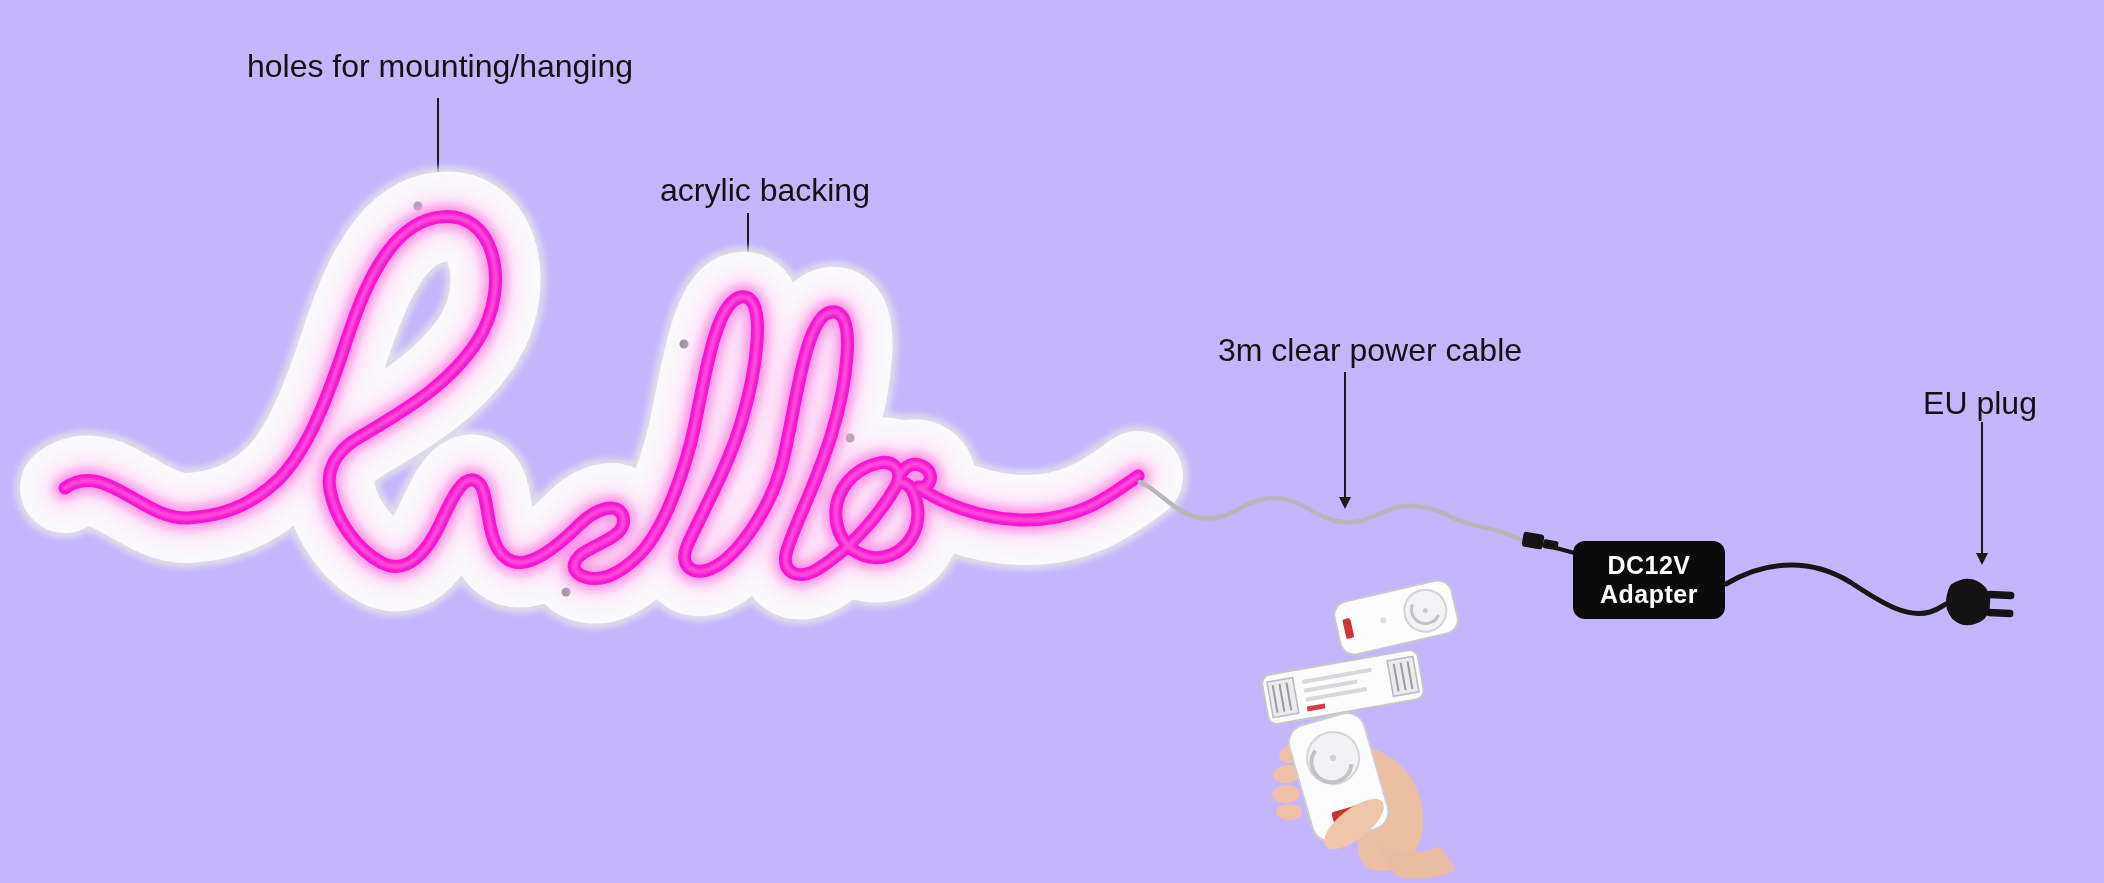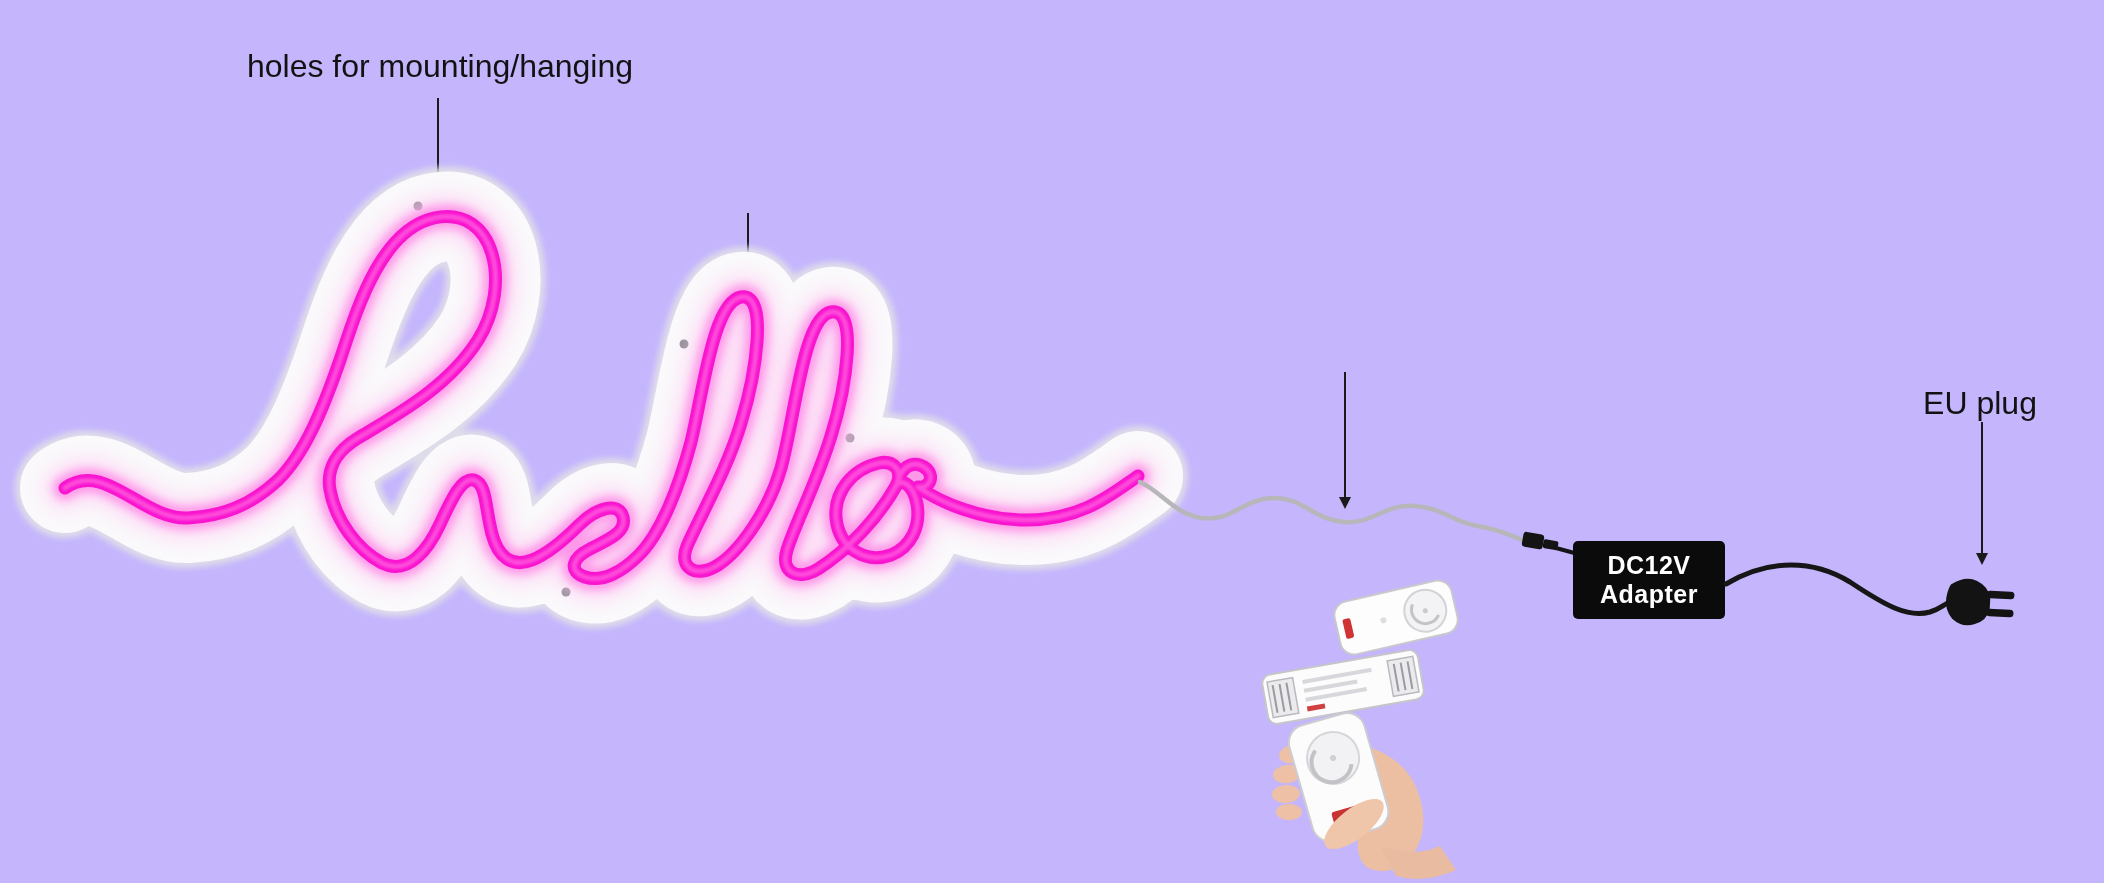--- a/index.html
+++ b/index.html
@@ -37,21 +37,21 @@
     width:0;height:0;
     border-left:6px solid transparent;
     border-right:6px solid transparent;
     border-top:12px solid #1a1a1a;
   }
   .adapter{
     position:absolute;
     left:1573px;top:541px;
     width:152px;height:78px;
     background:#0b0b0b;
-    border-radius:5px;
+    border-radius:12px;
     display:flex;
     flex-direction:column;
     align-items:center;
     justify-content:center;
     color:#ffffff;
     font-weight:800;
     font-size:25px;
     line-height:1.15;
     letter-spacing:0.5px;
   }
@@ -62,22 +62,24 @@
   .blur9{filter:blur(9px);}
 </style>
 </head>
 <body>
 
 <div class="canvas">
 
   <div class="label" style="left:150px;top:46px;width:580px;">holes for mounting/hanging</div>
   <div class="arrow" style="left:437px;top:98px;height:92px;"></div>
 
+  <div class="label" style="left:545px;top:170px;width:440px;">acrylic backing</div>
   <div class="arrow" style="left:747px;top:213px;height:153px;"></div>
 
+  <div class="label" style="left:1145px;top:330px;width:450px;">3m clear power cable</div>
   <div class="arrow" style="left:1344px;top:372px;height:126px;"></div>
 
   <div class="label" style="left:1830px;top:383px;width:300px;">EU plug</div>
   <div class="arrow" style="left:1981px;top:422px;height:132px;"></div>
 
 
   <svg style="left:50px;top:188px;" width="1100" height="450" viewBox="0 0 1100 450" role="img" aria-label="hello">
 
     <path class="blur3" d="M 15 300 C 55 272, 92 332, 138 330 C 172 328, 200 318, 228 292 C 256 264, 274 218, 290 172 C 306 124, 330 42, 384 30 C 446 17, 462 98, 428 152 C 398 199, 348 226, 308 250 C 288 262, 276 280, 280 302 C 286 334, 308 362, 332 375 C 358 388, 378 362, 390 336 C 402 310, 412 289, 424 292 C 437 296, 435 320, 442 346 C 448 369, 462 380, 482 372 C 500 365, 516 350, 529 337 C 546 320, 569 313, 573 329 C 577 345, 557 352, 540 361 C 522 370, 518 383, 535 389 C 553 395, 573 383, 589 367 C 611 345, 629 299, 641 254 C 653 205, 663 114, 691 109 C 719 104, 706 186, 691 235 C 677 282, 649 330, 637 358 C 628 380, 646 391, 668 377 C 690 363, 719 322, 731 280 C 745 230, 753 129, 781 124 C 809 119, 796 200, 781 248 C 767 294, 745 336, 737 362 C 730 385, 748 393, 768 381 C 798 362, 828 330, 846 298 C 854 282, 843 272, 829 275 C 802 281, 784 304, 786 330 C 789 360, 815 376, 841 367 C 861 359, 871 338, 867 316 C 864 299, 854 291, 848 296 C 849 281, 862 271, 874 279 C 886 287, 880 301, 868 299 C 890 314, 930 332, 976 332 C 1032 332, 1062 306, 1088 288" fill="none" stroke="#e3e1e7" stroke-width="100" stroke-linecap="round" stroke-linejoin="round" opacity="0.9"></path>
     <path d="M 15 300 C 55 272, 92 332, 138 330 C 172 328, 200 318, 228 292 C 256 264, 274 218, 290 172 C 306 124, 330 42, 384 30 C 446 17, 462 98, 428 152 C 398 199, 348 226, 308 250 C 288 262, 276 280, 280 302 C 286 334, 308 362, 332 375 C 358 388, 378 362, 390 336 C 402 310, 412 289, 424 292 C 437 296, 435 320, 442 346 C 448 369, 462 380, 482 372 C 500 365, 516 350, 529 337 C 546 320, 569 313, 573 329 C 577 345, 557 352, 540 361 C 522 370, 518 383, 535 389 C 553 395, 573 383, 589 367 C 611 345, 629 299, 641 254 C 653 205, 663 114, 691 109 C 719 104, 706 186, 691 235 C 677 282, 649 330, 637 358 C 628 380, 646 391, 668 377 C 690 363, 719 322, 731 280 C 745 230, 753 129, 781 124 C 809 119, 796 200, 781 248 C 767 294, 745 336, 737 362 C 730 385, 748 393, 768 381 C 798 362, 828 330, 846 298 C 854 282, 843 272, 829 275 C 802 281, 784 304, 786 330 C 789 360, 815 376, 841 367 C 861 359, 871 338, 867 316 C 864 299, 854 291, 848 296 C 849 281, 862 271, 874 279 C 886 287, 880 301, 868 299 C 890 314, 930 332, 976 332 C 1032 332, 1062 306, 1088 288" fill="none" stroke="#faf9fb" stroke-width="90" stroke-linecap="round" stroke-linejoin="round"></path>

